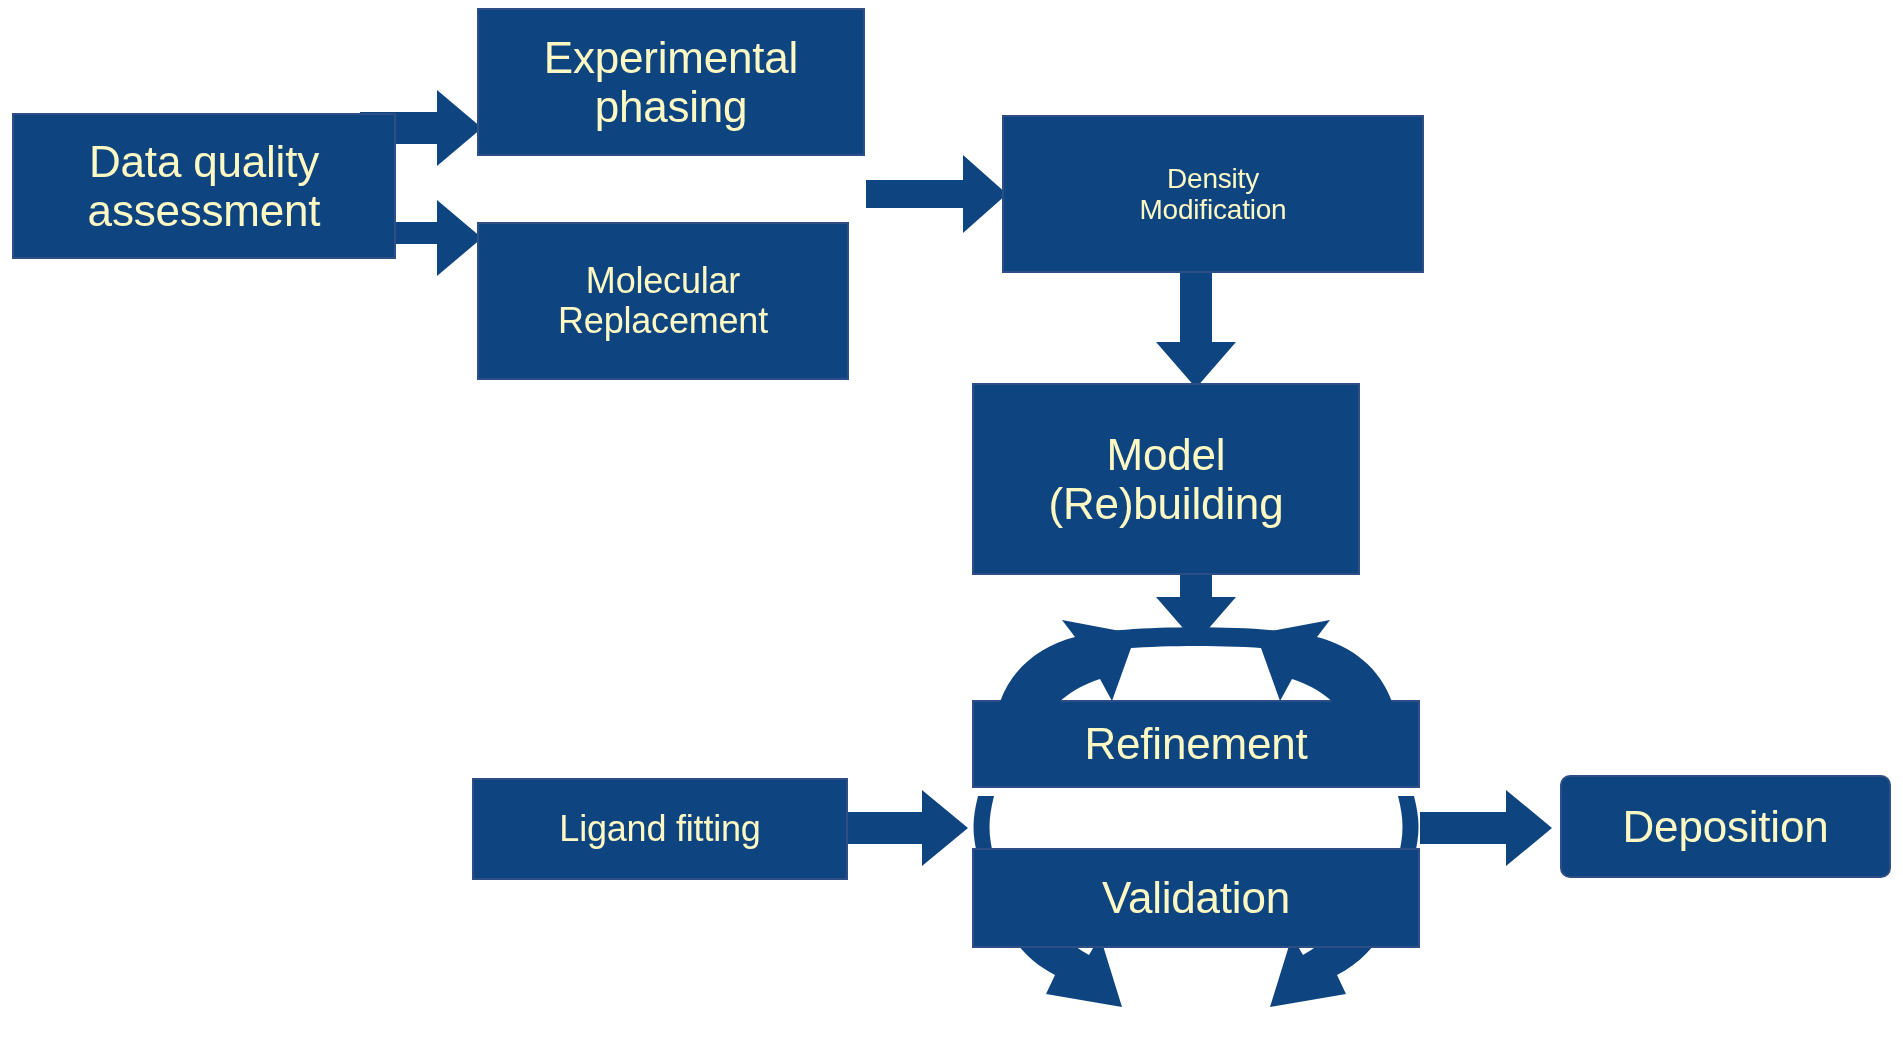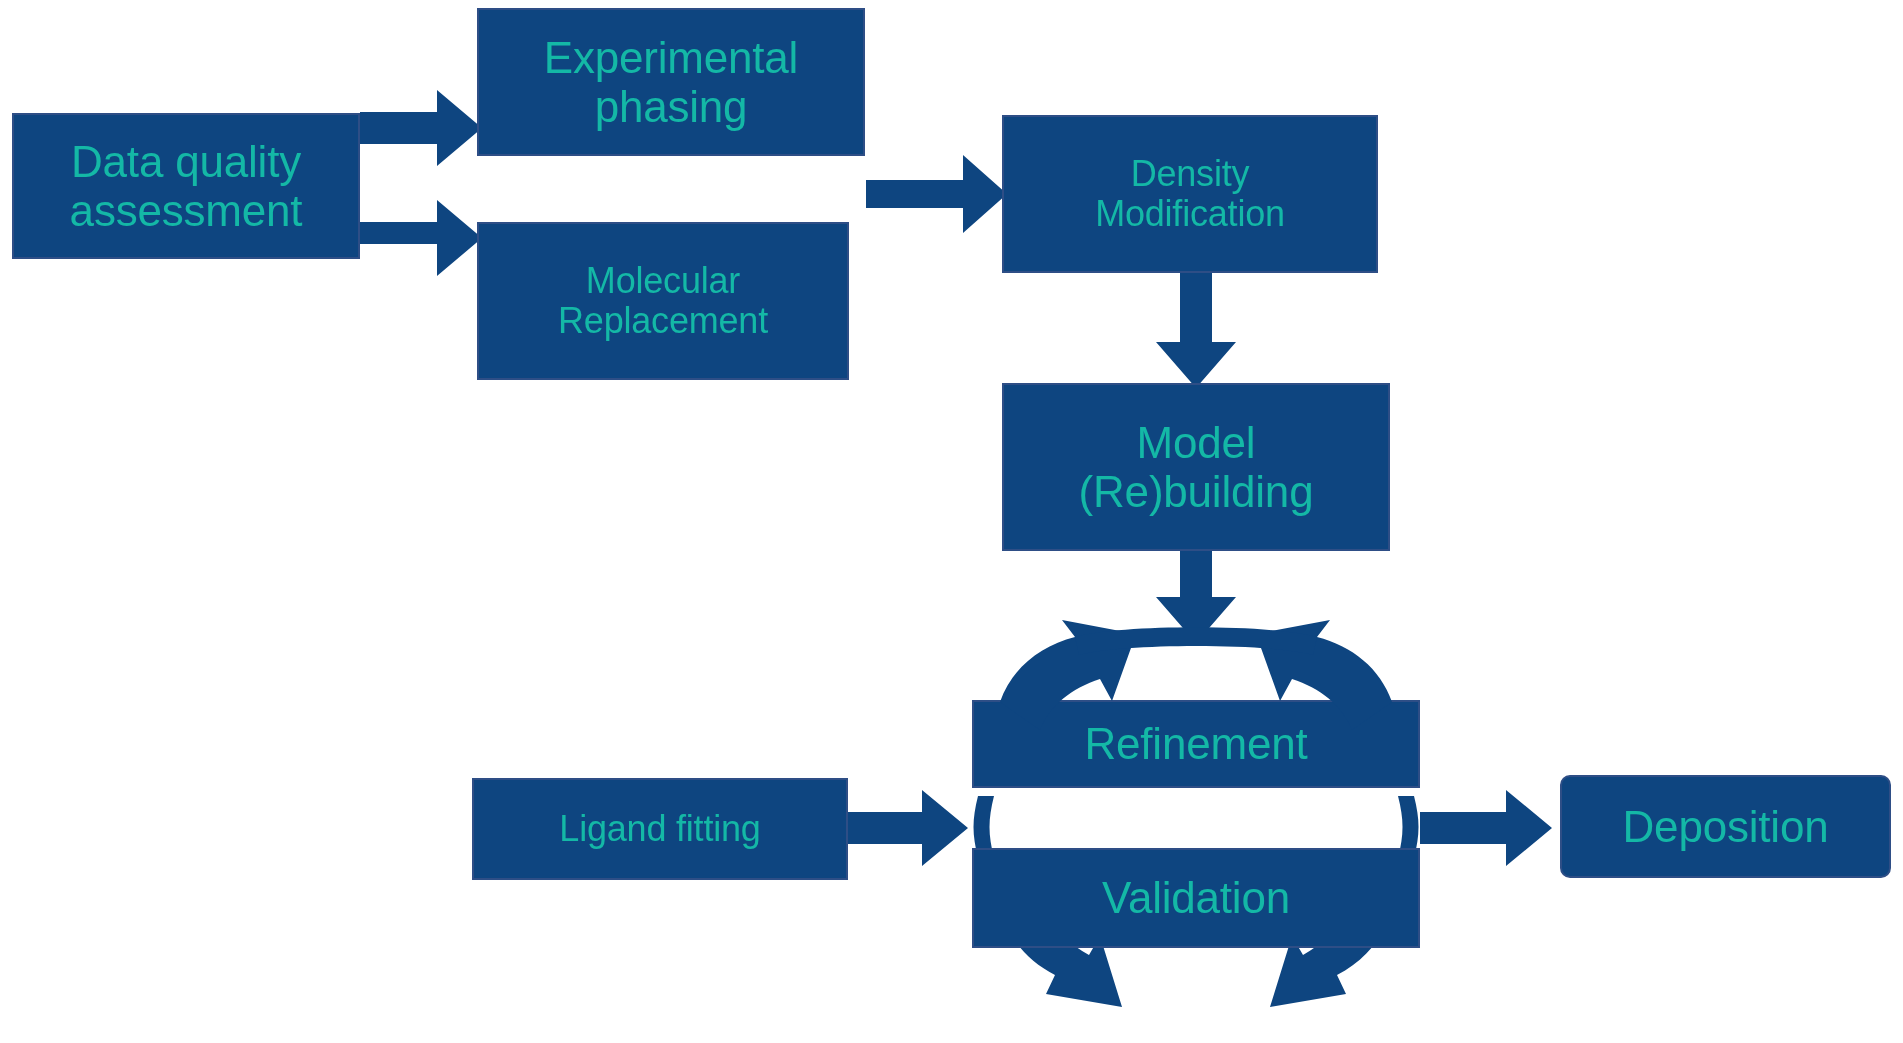--- a/index.html
+++ b/index.html
@@ -16,42 +16,42 @@
     width: 1903px;
     height: 1043px;
     background: #ffffff;
     overflow: hidden;
   }
   .node {
     position: absolute;
     box-sizing: border-box;
     background: #0E4580;
     border: 2px solid #2E4E86;
-    color: #14b8a6;
+    color: #fef9c3;
     display: flex;
     align-items: center;
     justify-content: flex-start;
     text-align: center;
     line-height: 1.12;
     font-weight: 400;
     z-index: 5;
     white-space: pre-line;
     letter-spacing: -0.2px;
   }
   .node-text {
     display: block;
     width: 100%;
     white-space: pre-line;
   }
   
-  #node-data-quality      { left: 12px;   top: 113px; width: 348px; height: 146px; font-size: 44px; }
+  #node-data-quality      { left: 12px;   top: 113px; width: 384px; height: 146px; font-size: 44px; }
   #node-experimental      { left: 477px;  top: 8px;   width: 388px; height: 148px; font-size: 44px; }
   #node-molecular         { left: 477px;  top: 222px; width: 372px; height: 158px; font-size: 36px; }
-  #node-density           { left: 1002px; top: 115px; width: 376px; height: 158px; font-size: 36px; }
-  #node-model-rebuilding  { left: 1002px; top: 383px; width: 388px; height: 168px; font-size: 44px; }
+  #node-density           { left: 1002px; top: 115px; width: 422px; height: 158px; font-size: 28px; }
+  #node-model-rebuilding  { left: 972px; top: 383px; width: 388px; height: 192px; font-size: 44px; }
   #node-refinement        { left: 972px;  top: 700px; width: 448px; height: 88px; font-size: 44px; }
   #node-validation        { left: 972px;  top: 848px; width: 448px; height: 100px; font-size: 44px; }
   #node-ligand-fitting    { left: 472px;  top: 778px; width: 376px; height: 102px; font-size: 36px; }
   #node-deposition        { left: 1560px; top: 775px; width: 331px; height: 103px; font-size: 44px; border-radius: 10px; }
 
   
   .svg-layer {
     position: absolute;
     left: 0;
     top: 0;

